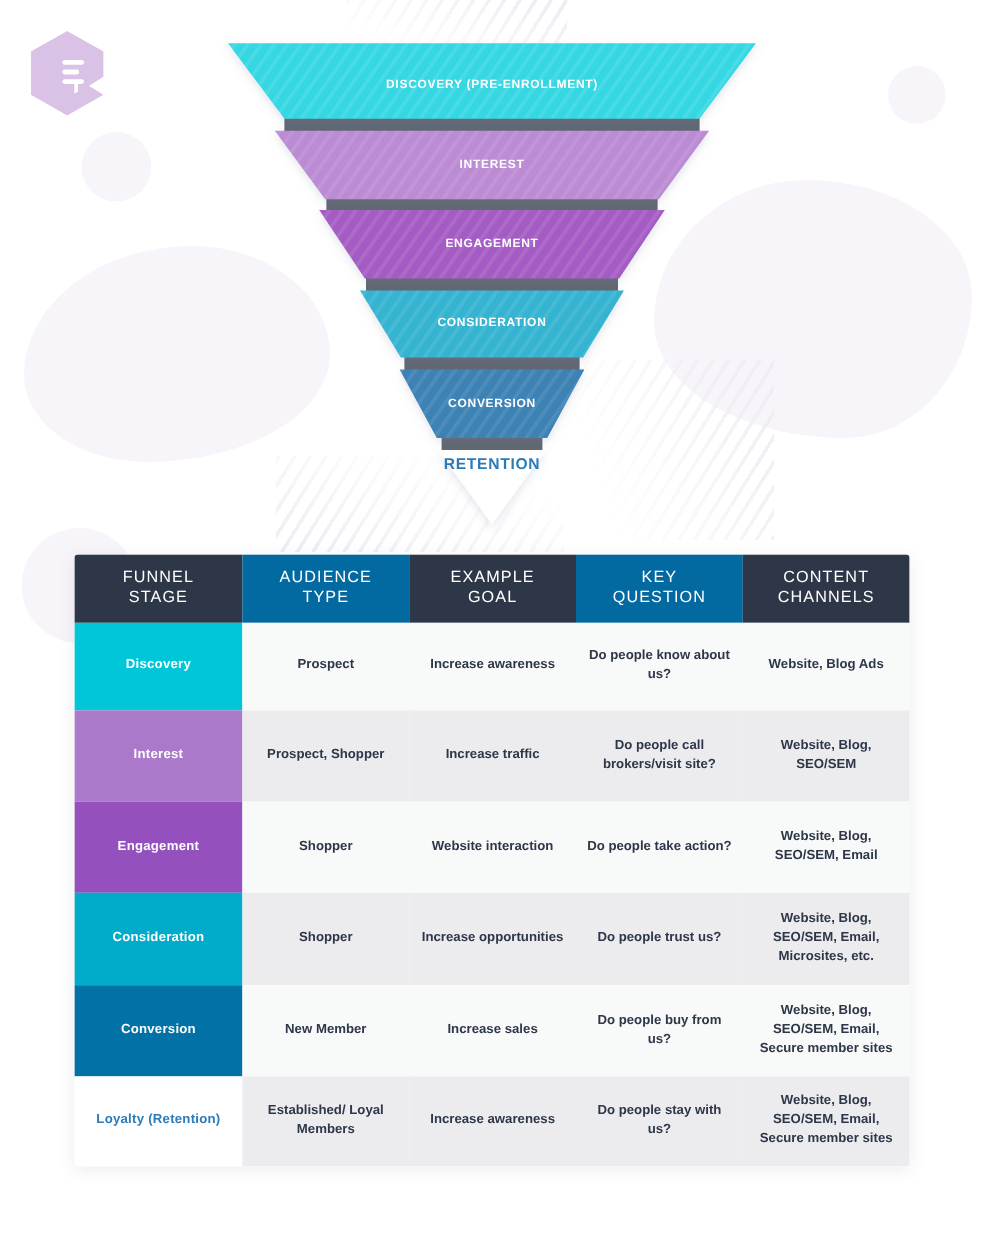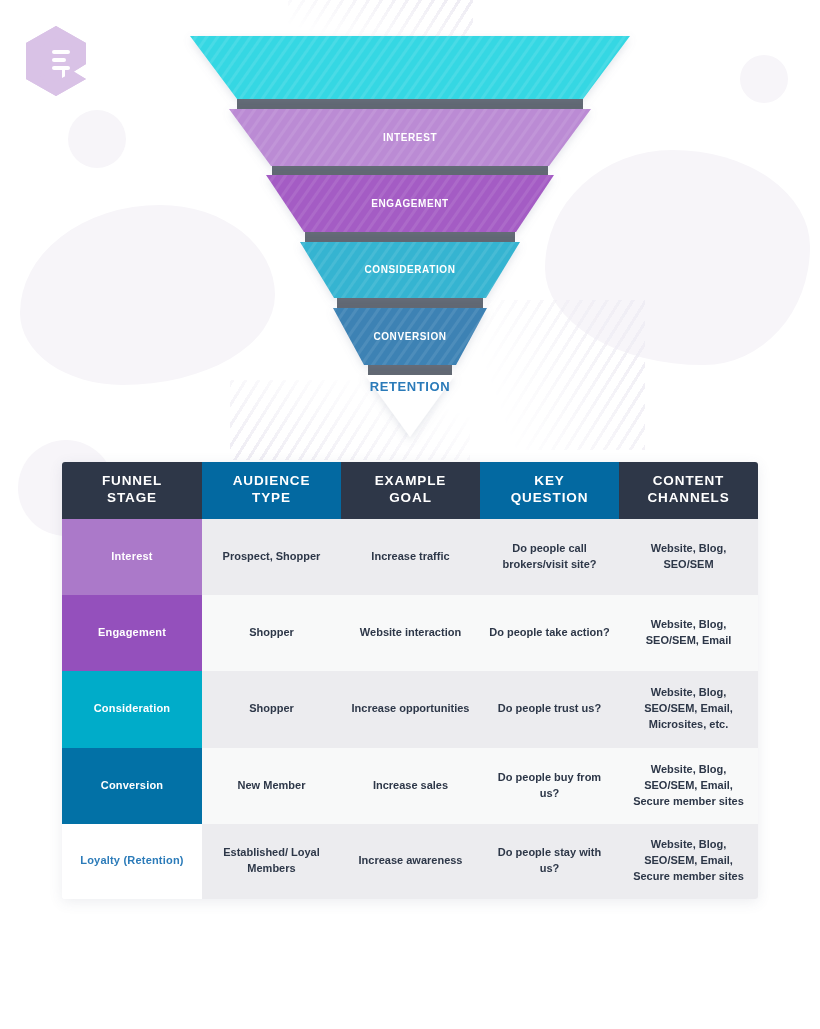--- a/index.html
+++ b/index.html
@@ -118,21 +118,21 @@
     box-shadow: 0 3px 14px rgba(70,80,110,0.10);
     background: #ffffff;
   }
   table.funnel-table {
     border-collapse: collapse;
     width: 696px;
     table-layout: fixed;
   }
   table.funnel-table th {
     color: #ffffff;
-    font-weight: bold;
+    font-weight: normal;
     font-size: 13.5px;
     letter-spacing: 0.9px;
     line-height: 1.25;
     padding: 11px 4px 12px;
     vertical-align: middle;
     text-align: center;
     height: 53px;
   }
   th.h-dark   { background: #2e3748; }
   th.h-light  { background: #0369a1; }
@@ -236,20 +236,21 @@
       <g filter="url(#segShadow)">
         <path d="M333 308 h154 l-31 57 h-92 z" fill="#3d82b4"></path>
         <path d="M333 308 h154 l-31 57 h-92 z" fill="url(#diagStripe)"></path>
       </g>
 
       <g filter="url(#segShadow)">
         <path d="M365 375 h90 l-45 62 z" fill="#ffffff"></path>
       </g>
     </svg>
 
+    <div class="funnel-label" style="top:65px;">DISCOVERY (PRE-ENROLLMENT)</div>
     <div class="funnel-label" style="top:132px;">INTEREST</div>
     <div class="funnel-label" style="top:198px;">ENGAGEMENT</div>
     <div class="funnel-label" style="top:264px;">CONSIDERATION</div>
     <div class="funnel-label" style="top:331px;">CONVERSION</div>
     <div class="funnel-label retention-label" style="top:379px;">RETENTION</div>
   </div>
 
   <div class="table-wrap">
     <table class="funnel-table">
       <colgroup>
@@ -277,20 +278,27 @@
             <span>KEY</span><br>
             <span>QUESTION</span>
           </th>
           <th class="h-dark">
             <span>CONTENT</span><br>
             <span>CHANNELS</span>
           </th>
         </tr>
       </thead>
       <tbody id="table-body">
+          <tr class="row-plain" style="height: 73px;">
+            <td class="stage-cell" style="background: rgb(0, 198, 215); color: rgb(255, 255, 255);">Discovery</td>
+            <td class="data-cell">Prospect</td>
+            <td class="data-cell">Increase awareness</td>
+            <td class="data-cell">Do people know about us?</td>
+            <td class="data-cell">Website, Blog Ads</td>
+          </tr>
           <tr class="row-shade" style="height: 76px;">
             <td class="stage-cell" style="background: rgb(171, 121, 201); color: rgb(255, 255, 255);">Interest</td>
             <td class="data-cell">Prospect, Shopper</td>
             <td class="data-cell">Increase traffic</td>
             <td class="data-cell">Do people call brokers/visit site?</td>
             <td class="data-cell">Website, Blog, SEO/SEM</td>
           </tr>
           <tr class="row-plain" style="height: 76px;">
             <td class="stage-cell" style="background: rgb(148, 80, 188); color: rgb(255, 255, 255);">Engagement</td>
             <td class="data-cell">Shopper</td>

